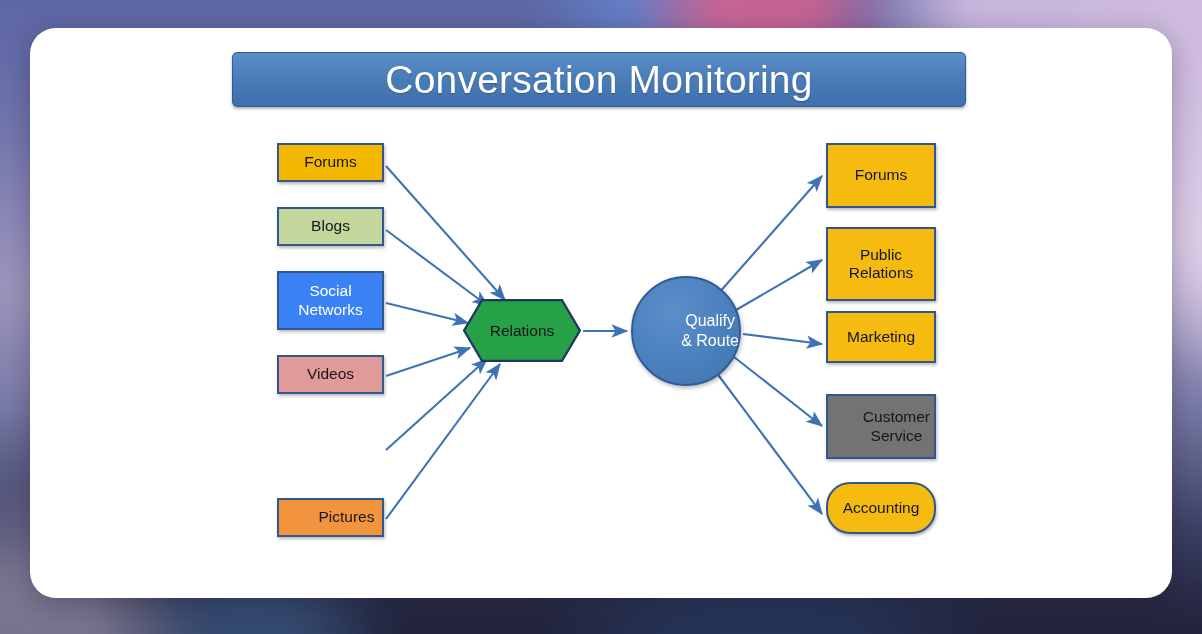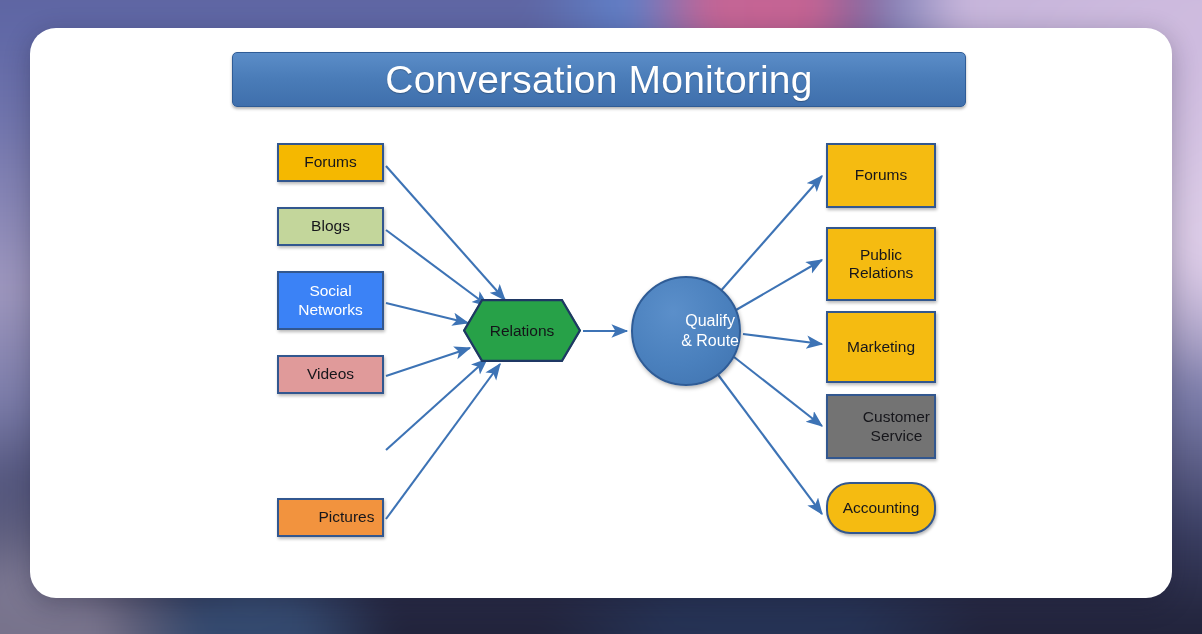--- a/index.html
+++ b/index.html
@@ -228,21 +228,21 @@
   <div id="circle-qualify" style="color: rgb(255, 255, 255);">
     <span class="label">Qualify<br>&amp; Route</span>
   </div>
 
   <div class="node" style="left: 826px; top: 143px; width: 110px; height: 65px; background: rgb(245, 187, 17); color: rgb(22, 22, 27);">
     <span class="label">Forums</span>
   </div>
   <div class="node" style="left: 826px; top: 227px; width: 110px; height: 74px; background: rgb(245, 187, 17); color: rgb(22, 22, 27);">
     <span class="label">Public<br>Relations</span>
   </div>
-  <div class="node" style="left: 826px; top: 311px; width: 110px; height: 72px; background: rgb(245, 187, 17); color: rgb(22, 22, 27);">
+  <div class="node" style="left: 826px; top: 311px; width: 110px; height: 52px; background: rgb(245, 187, 17); color: rgb(22, 22, 27);">
     <span class="label">Marketing</span>
   </div>
   <div class="node" style="left: 826px; top: 394px; width: 110px; height: 65px; background: #737373; color: rgb(22, 22, 27); justify-content: flex-end;">
     <span class="label">Customer<br>Service</span>
   </div>
   <div class="node" style="left: 826px; top: 482px; width: 110px; height: 52px; background: rgb(245, 187, 17); color: rgb(22, 22, 27); border-radius: 24px;">
     <span class="label">Accounting</span>
   </div>
 
 </div>

